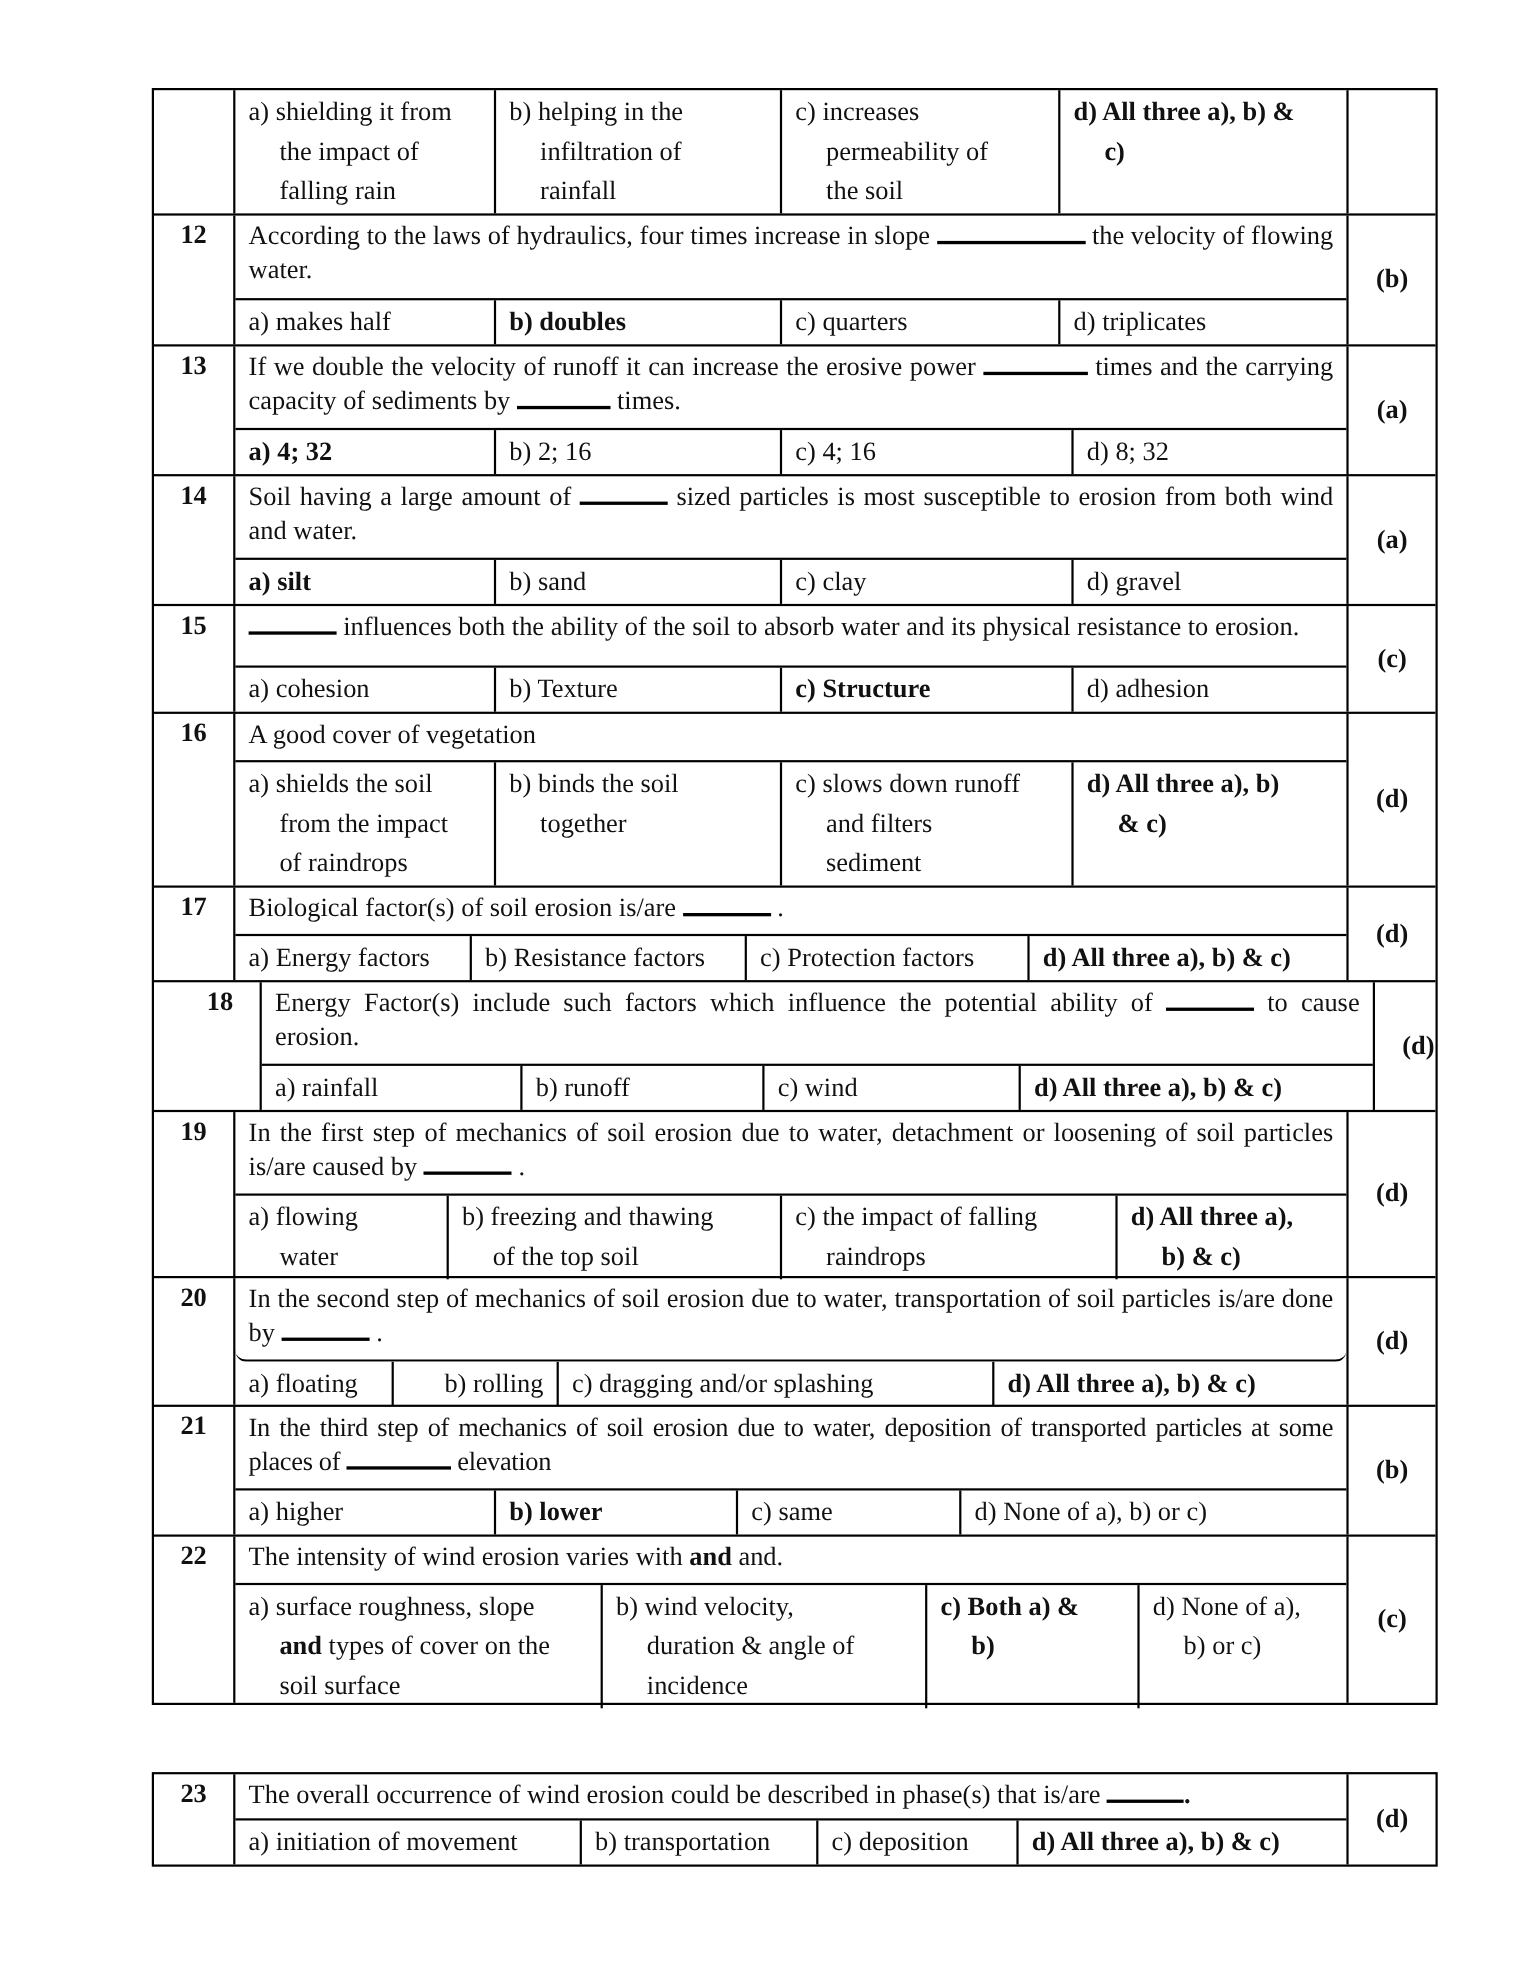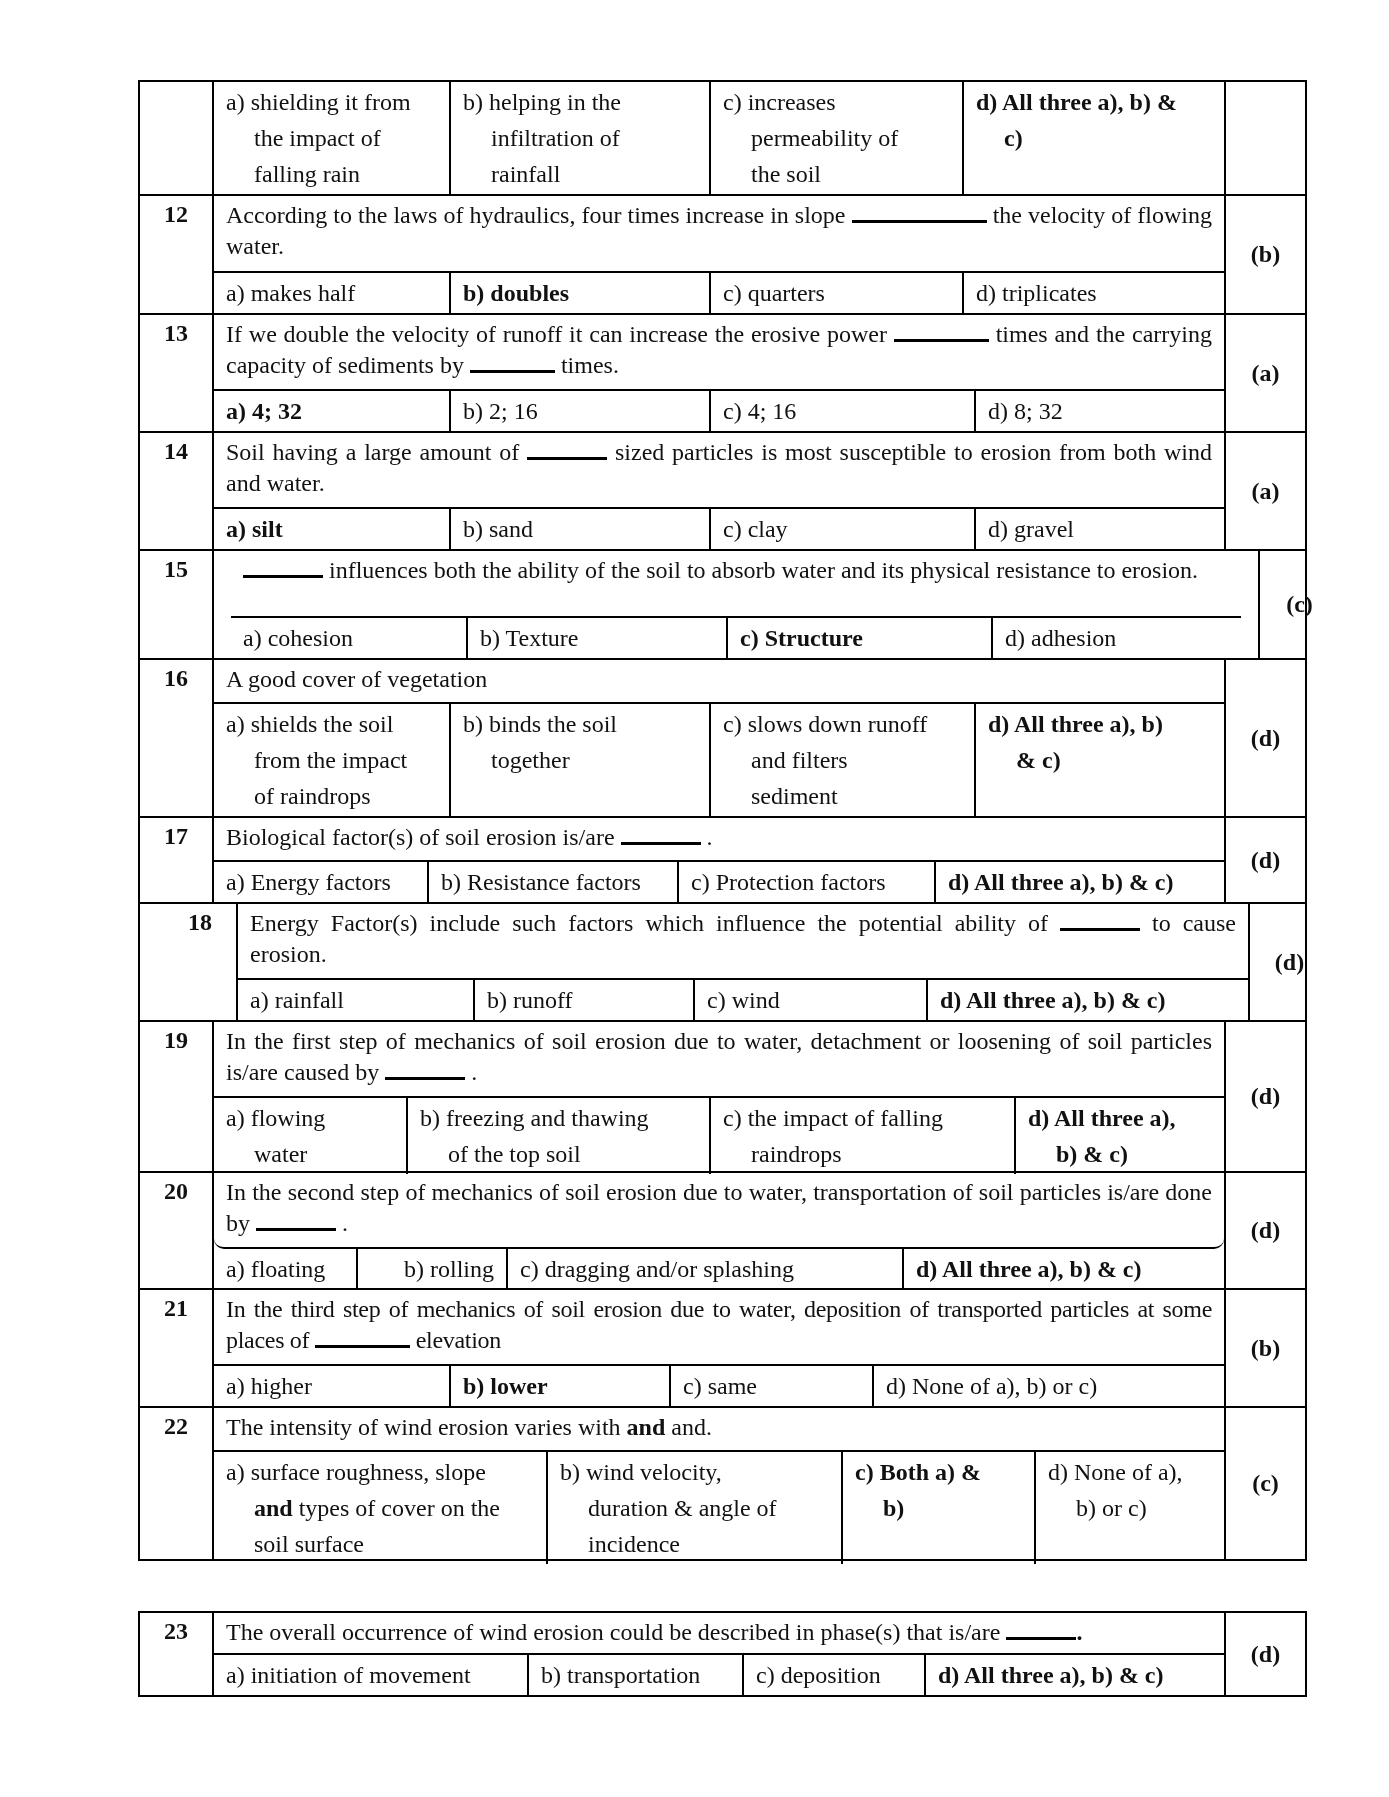--- a/index.html
+++ b/index.html
@@ -147,21 +147,21 @@
             <span class="l">c) clay</span>
           </div>
         <div class="opt" style="width:250px;">
             <span class="l">d) gravel</span>
           </div>
       </div>
     </div>
     <div class="ans">(a)</div>
   </div>
 
-  <div class="qrow" style="height:109px;gap:17px;">
+  <div class="qrow" style="height:98px;">
     <div class="num">15</div>
     <div class="content">
       <div class="qtext" style="height:77px;">
         <span class="blank" style="width:80px;"></span>
         <span>influences both the ability of the soil to absorb water and its physical resistance to erosion.</span>
       </div>
       <div class="opts">
         <div class="opt" style="width:235px;">
             <span class="l">a) cohesion</span>
           </div>

